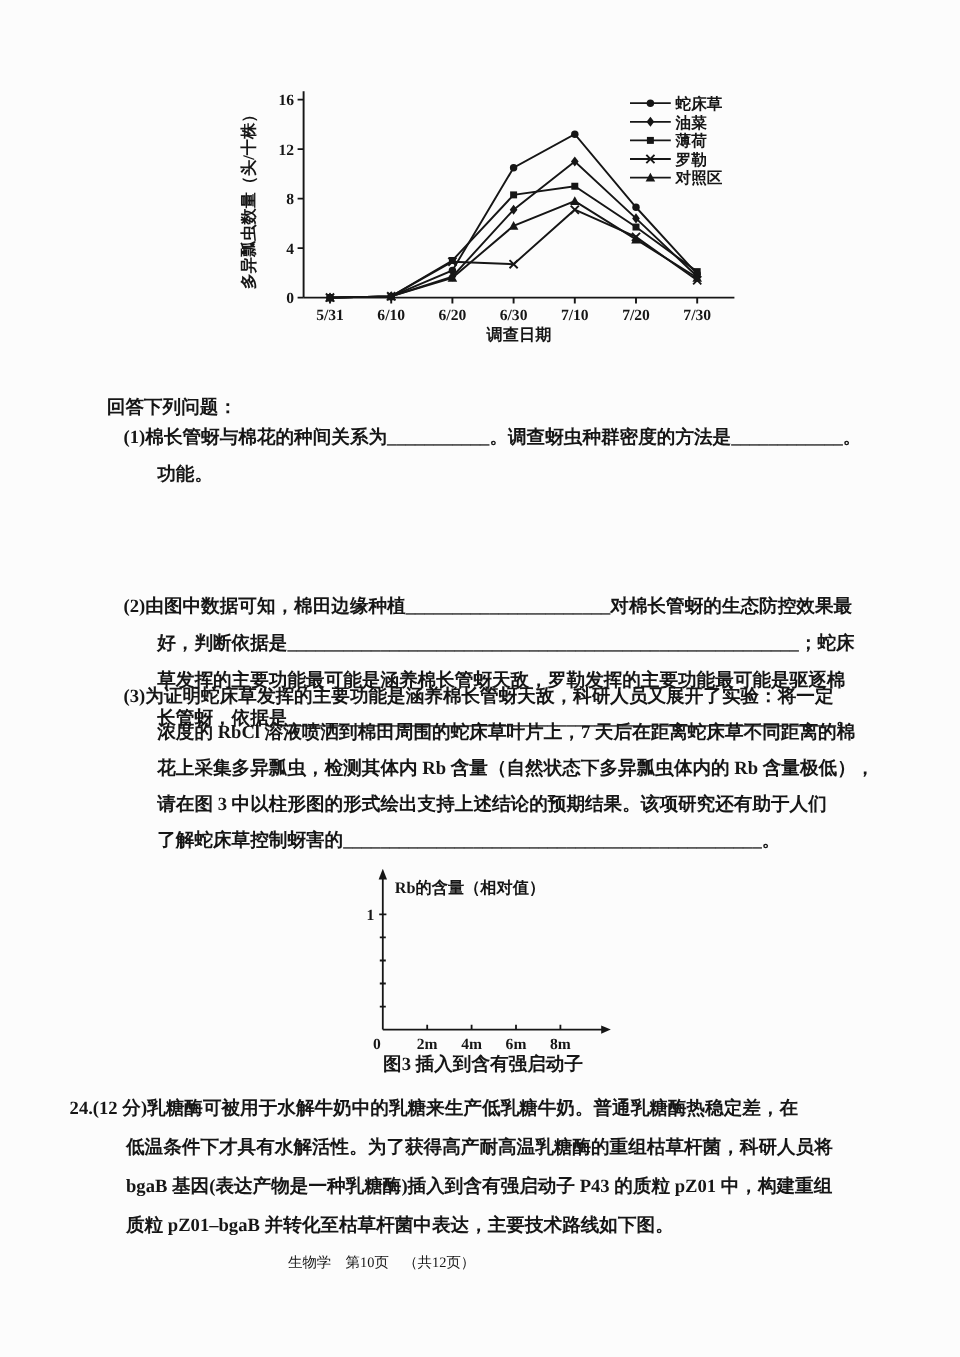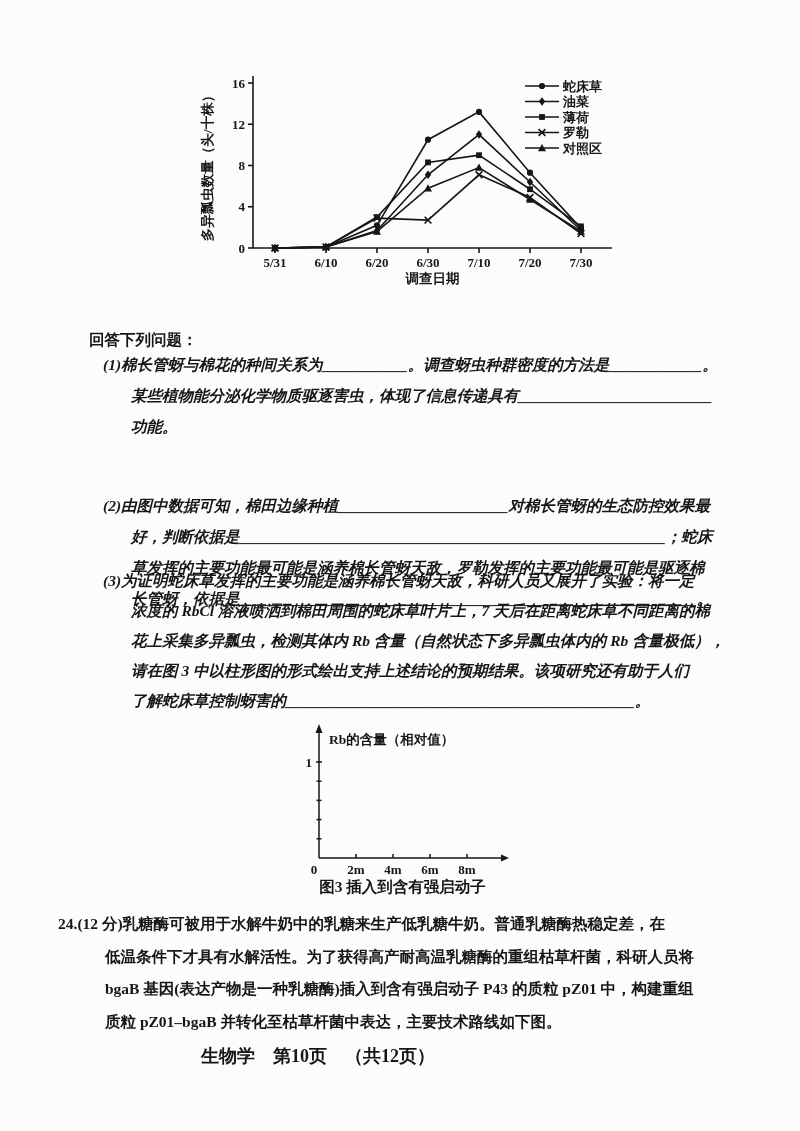--- a/index.html
+++ b/index.html
@@ -1,28 +1,28 @@
 <!DOCTYPE html>
 <html><head>
 <meta charset="utf-8">
 <style>
   html,body{margin:0;padding:0;background:#e8e8e8;}
   .page{position:relative;width:800px;height:1131px;background:#fcfcfc;
         font-family:"Liberation Serif","DejaVu Serif",serif;color:#161616;overflow:hidden;margin:0 auto;}
   .tblock{position:absolute;font-size:15.5px;font-weight:600;line-height:31px;white-space:nowrap;}
-  .hang28{padding-left:28px;font-style:italic;}
+  .hang28{padding-left:28px;}
   .hang28 .tline:first-child{text-indent:-28px;}
   .hang47{padding-left:47px;}
   .hang47 .tline:first-child{text-indent:-47px;}
   .lh30 .tline{line-height:30px;}
   .lh32 .tline{line-height:32.5px;}
   .it{}
   .figwrap{position:absolute;}
   .caption{position:absolute;font-size:15.5px;font-weight:700;text-align:center;white-space:nowrap;}
-  .footer{position:absolute;left:0;width:636px;text-align:center;font-size:18px;font-weight:700;}
+  .footer{position:absolute;left:0;width:636px;text-align:center;font-size:12px;font-weight:400;}
   svg{display:block;}
   .tick{font:700 13px "Liberation Serif","DejaVu Serif",serif;fill:#161616;}
   .alabel{font:700 13.5px "Liberation Serif","DejaVu Serif",serif;fill:#161616;}
   .leg{font:700 13px "Liberation Serif","DejaVu Serif",serif;fill:#161616;}
 </style>
 </head>
 <body>
 
 <div class="page">
 
@@ -141,21 +141,20 @@
           <path d="M347 82L351 89.3L343 89.3Z" fill="#161616"></path>
           <text x="368" y="90.8" class="leg">对照区</text>
         </g>
       </svg>
   </div>
 
   <div class="tblock" style="left:89px;top:324px;">回答下列问题：</div>
 
   <div class="tblock hang28" style="left:103px;top:349px;">
       <div class="tline"><span>(1)棉长管蚜与棉花的种间关系为___________。调查蚜虫种群密度的方法是____________。</span></div>
-      <div class="tline"><span>某些植物能分泌化学物质驱逐害虫，体现了信息传递具有_________________________</span></div>
       <div class="tline"><span>功能。</span></div>
     </div>
 
   <div class="tblock hang28" style="left:103px;top:446px;margin-top:44px;">
       <div class="tline"><span>(2)由图中数据可知，棉田边缘种植______________________对棉长管蚜的生态防控效果最</span></div>
       <div class="tline"><span>好，判断依据是_______________________________________________________；蛇床</span></div>
       <div class="tline"><span>草发挥的主要功能最可能是涵养棉长管蚜天敌，罗勒发挥的主要功能最可能是驱逐棉</span></div>
       <div class="tline"><span>长管蚜，依据是___________________________________________________________。</span></div>
     </div>
 

